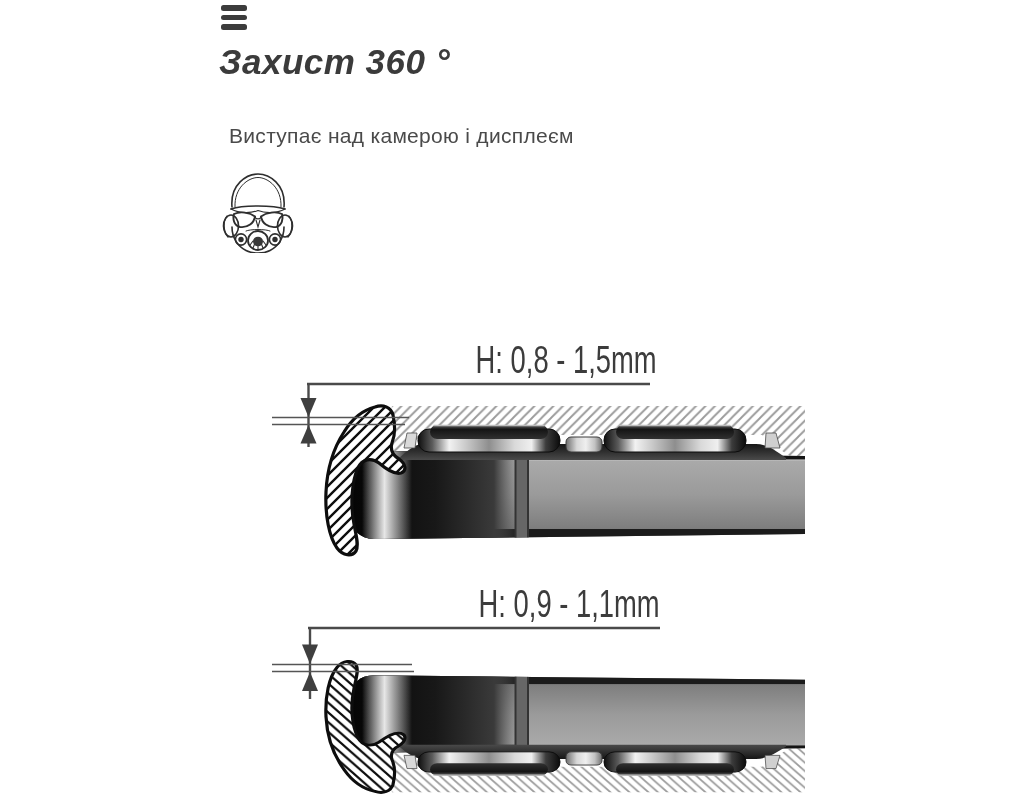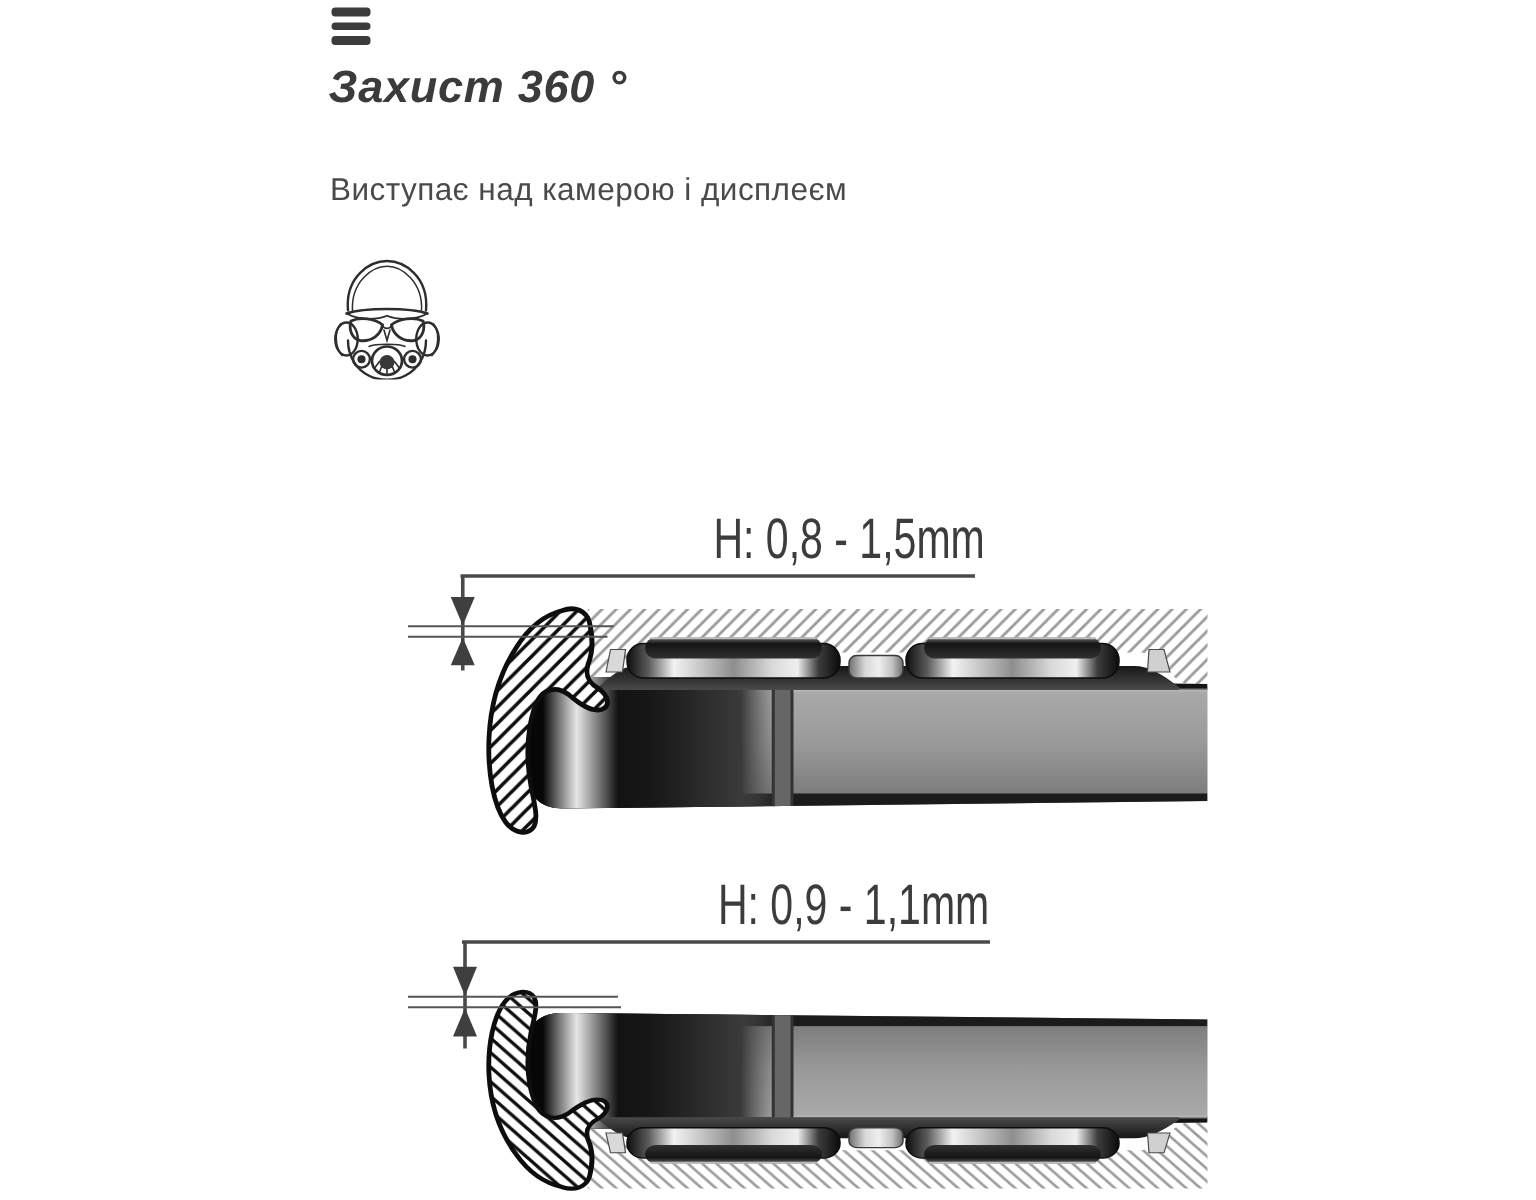--- a/index.html
+++ b/index.html
@@ -4,22 +4,22 @@
 <style>
   html,body{margin:0;padding:0;}
   body{width:1024px;height:800px;background:#ffffff;overflow:hidden;
        font-family:"Liberation Sans",sans-serif;position:relative;}
   .stage{position:absolute;inset:0;width:1024px;height:800px;}
 
   
   .menu-icon{position:absolute;left:221px;top:5px;width:26px;height:26px;cursor:pointer;}
   .menu-icon span{display:block;width:26px;height:5.5px;background:#3c3c3c;border-radius:2.5px;margin-bottom:4px;}
   .page-title{position:absolute;left:219px;top:42px;margin:0;
-      font-size:30px;font-weight:bold;font-style:italic;color:#3b3b3b;letter-spacing:.5px;}
-  .subtitle{position:absolute;left:219px;top:114px;margin:1px;
+      font-size:35px;font-weight:bold;font-style:italic;color:#3b3b3b;letter-spacing:.5px;}
+  .subtitle{position:absolute;left:219px;top:114px;margin:10px;
       font-size:21px;font-weight:400;color:#4a4a4a;letter-spacing:.3px;}
   .brand-icon{position:absolute;left:222px;top:167px;width:72px;height:86px;}
 
   
   .diagram-svg{position:absolute;left:0;top:0;width:1024px;height:800px;}
   .dim-label{position:absolute;width:240px;text-align:center;
       font-size:38px;color:#3c3c3c;font-weight:400;
       transform:scaleX(.72);transform-origin:center;white-space:nowrap;line-height:1;}
   .dim-label.one{left:442px;top:341px;}
   .dim-label.two{left:445px;top:585px;}

